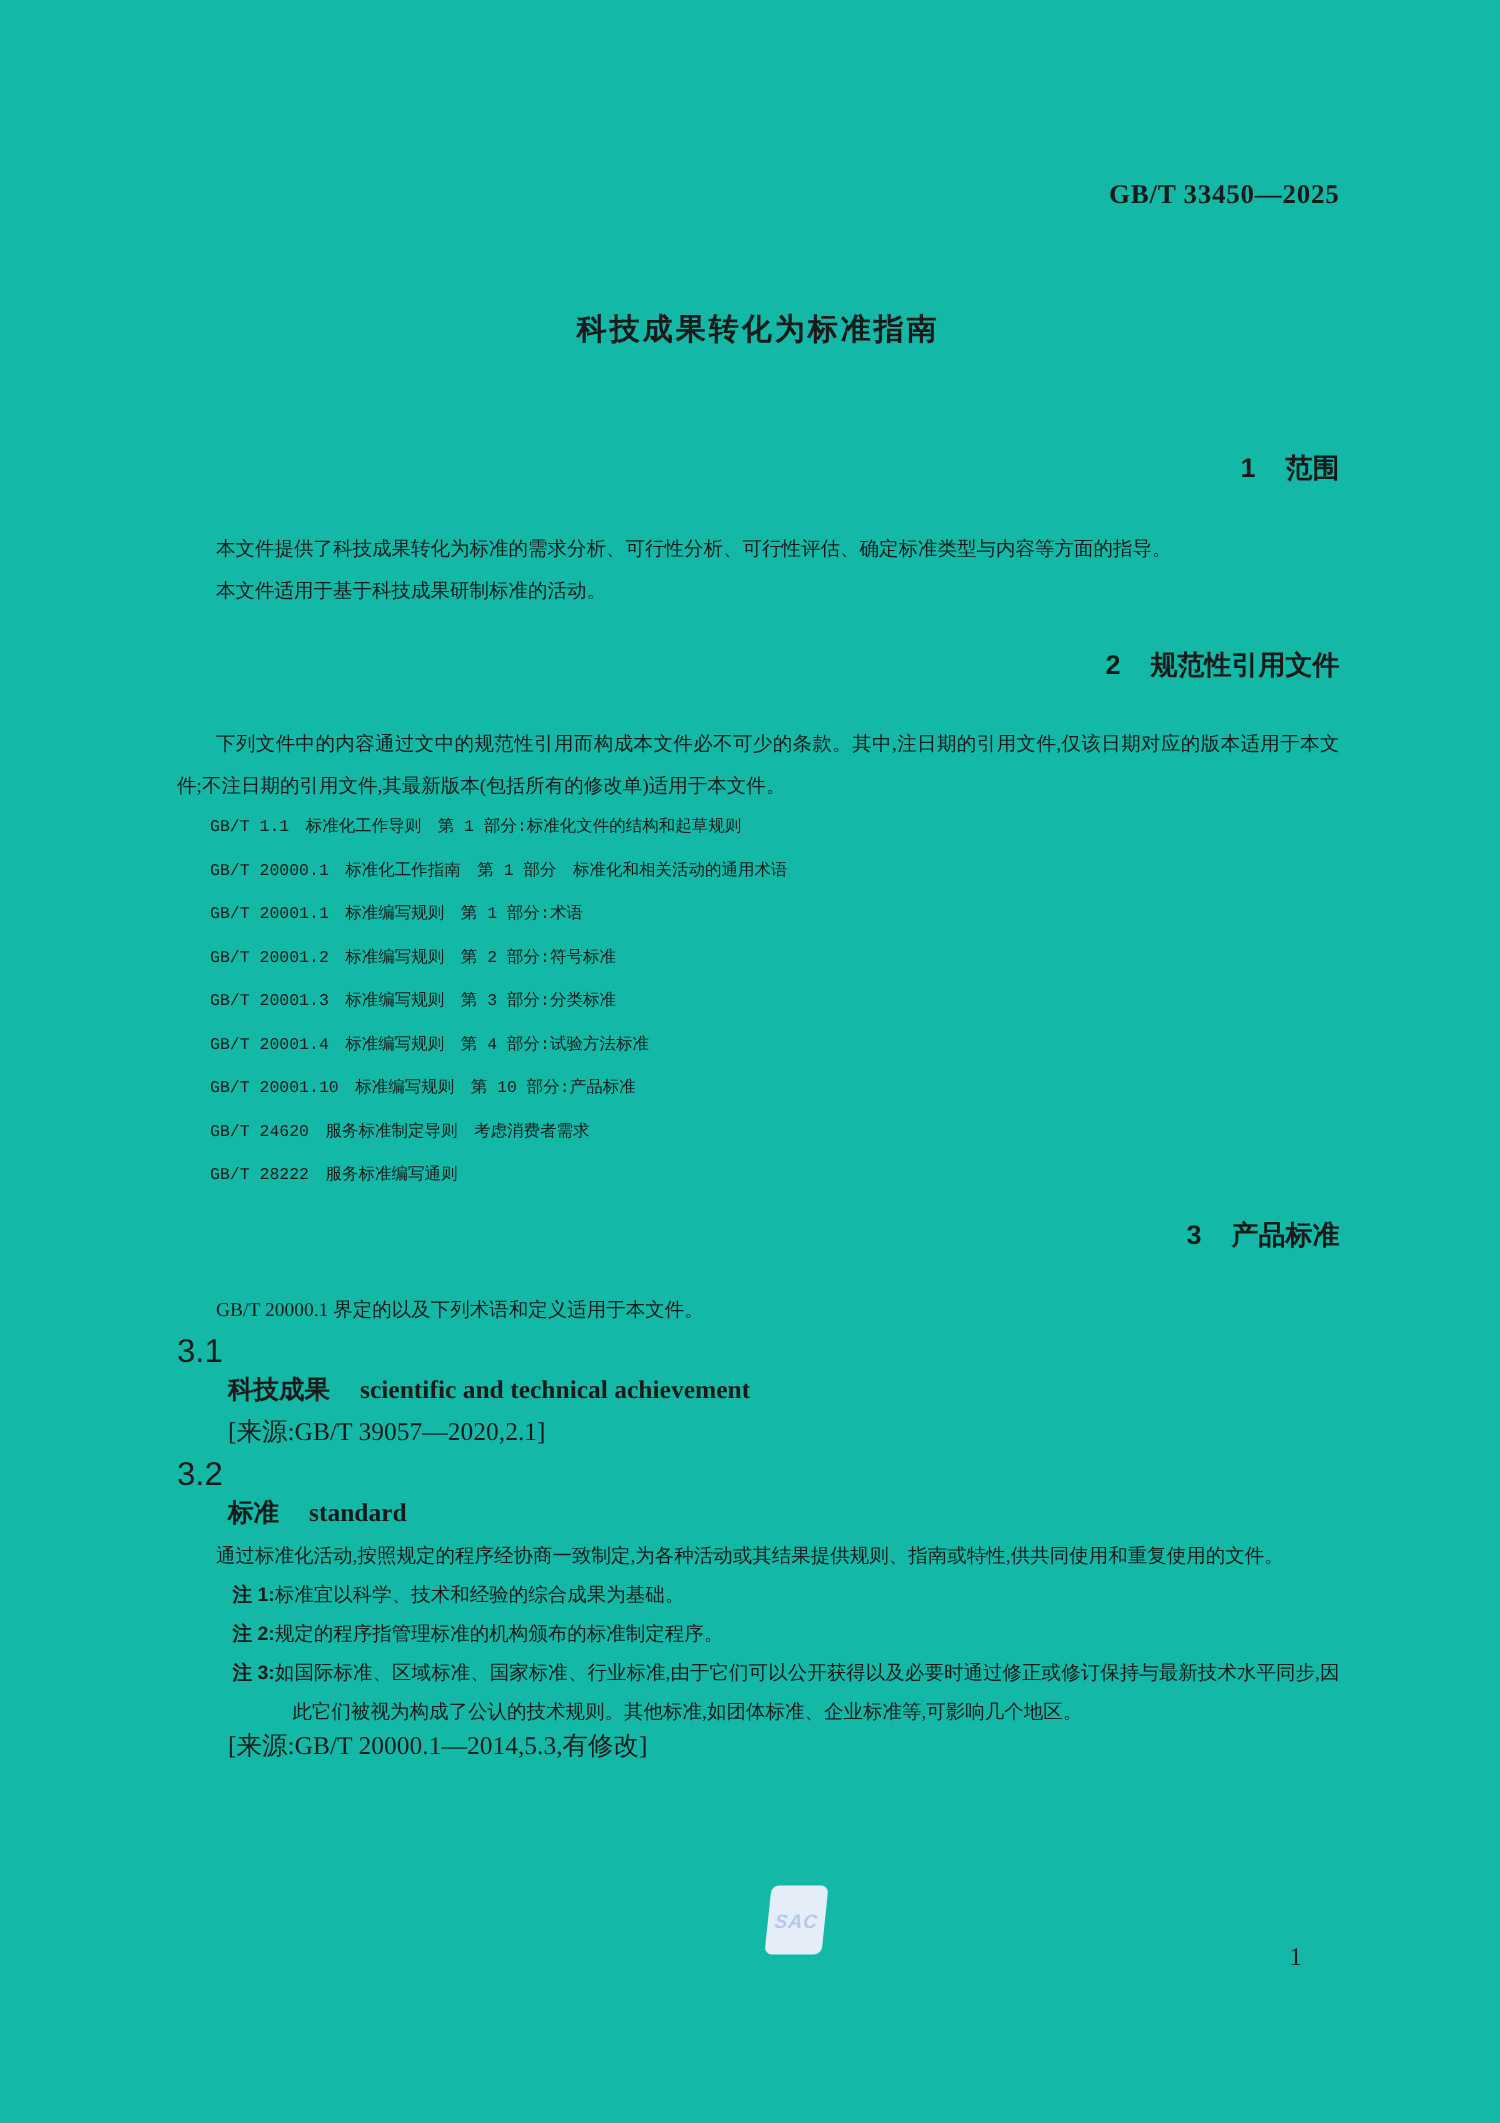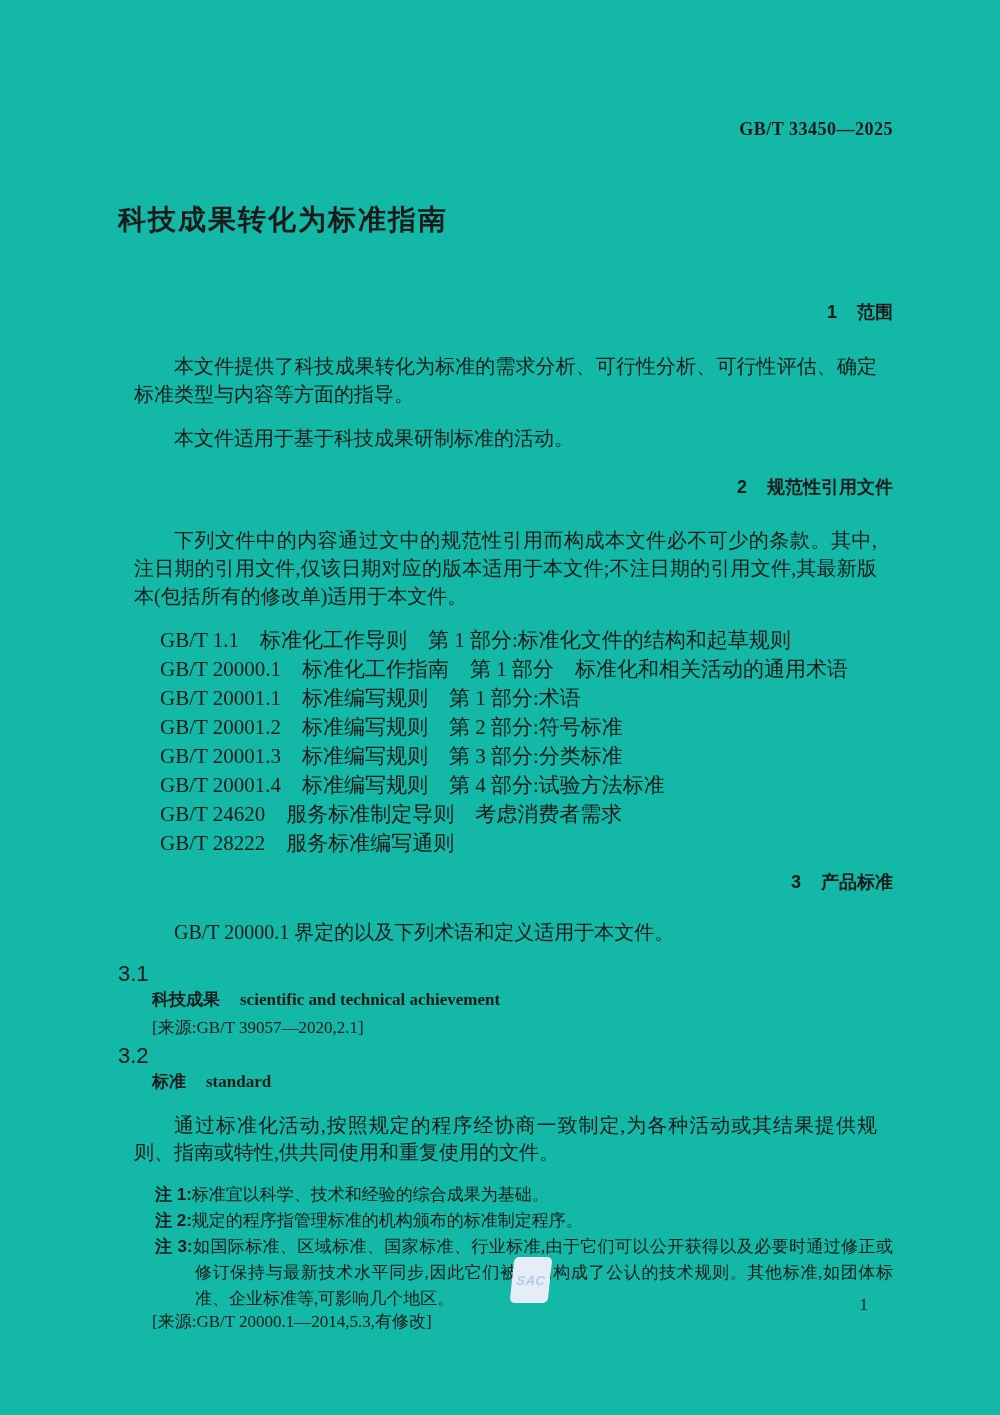--- a/index.html
+++ b/index.html
@@ -7,55 +7,55 @@
     position:relative;width:1000px;height:1415px;margin:0 auto;
     background:#14b8a6;color:#1a1a1a;overflow:hidden;
     font-family:"Liberation Serif","DejaVu Serif",serif;
   }
   .content{position:absolute;left:118px;right:107px;top:0;}
   .doc-code{
     margin-top:118px;text-align:right;font-weight:bold;
     font-size:18px;line-height:22px;letter-spacing:.5px;
   }
   .doc-title{
-    margin:63px 0 0 0;text-align:left;font-weight:bold;
+    margin:63px 0 0 0;text-align:center;font-weight:bold;
     font-family:"Liberation Sans","DejaVu Sans",sans-serif;
-    font-size:28px;line-height:34px;letter-spacing:2px;
+    font-size:20px;line-height:34px;letter-spacing:2px;
   }
   .sec-heading{
     font-family:"Liberation Sans","DejaVu Sans",sans-serif;
     font-weight:bold;font-size:18px;line-height:22px;text-align:right;
   }
   .sec-no{display:inline-block;margin-right:20px;}
   .h-scope{margin-top:64px;}
   .h-refs{margin-top:24px;}
   .h-terms{margin-top:13px;}
   .body{
-    margin:16px;font-size:20px;line-height:28px;text-align:justify;
+    margin:0;font-size:13px;line-height:28px;text-align:justify;
   }
   .indent{text-indent:2em;}
   .first-para{margin-top:29px;}
   .refs-intro{margin-top:28px;}
   .ref-list{margin:0;}
-  .ref-item{padding-left:2em;font-size:21px;line-height:29px;white-space:nowrap;}
+  .ref-item{padding-left:2em;font-size:11px;line-height:29px;white-space:nowrap;font-family:Liberation Mono, monospace;}
   .terms-intro{margin-top:25px;}
   .term-no{
     margin-top:2px;font-family:"Liberation Sans","DejaVu Sans",sans-serif;
     font-size:22px;line-height:24px;
   }
   .term-line{padding-left:2em;font-size:17px;line-height:28px;font-weight:bold;}
   .term-zh{font-family:"Liberation Sans","DejaVu Sans",sans-serif;}
   .term-en{margin-left:20px;font-family:"Liberation Serif","DejaVu Serif",serif;}
   .def2{line-height:27px;}
   .source-line{margin:0;padding-left:2em;font-size:17px;line-height:28px;}
   .source-last{margin-top:-4px;}
   .notes{margin-left:37px;}
   .note{
     margin:0;padding-left:40px;text-indent:-40px;
-    font-size:17px;line-height:26px;text-align:justify;
+    font-size:13px;line-height:26px;text-align:justify;
   }
   .note-label{
     font-family:"Liberation Sans","DejaVu Sans",sans-serif;font-weight:bold;
   }
   .watermark{
     position:absolute;left:512px;top:1257px;width:38px;height:46px;
     background:#e4edf8;border-radius:5px;
     display:flex;align-items:center;justify-content:center;
     color:#b5cbe9;font-style:italic;font-weight:bold;font-size:13px;
     font-family:"Liberation Sans","DejaVu Sans",sans-serif;
@@ -85,20 +85,21 @@
       <span class="sec-no">2</span><span>规范性引用文件</span>
     </div>
     <p class="body indent refs-intro">下列文件中的内容通过文中的规范性引用而构成本文件必不可少的条款。其中,注日期的引用文件,仅该日期对应的版本适用于本文件;不注日期的引用文件,其最新版本(包括所有的修改单)适用于本文件。</p>
     <div class="ref-list">
       <div class="ref-item">GB/T 1.1　标准化工作导则　第 1 部分:标准化文件的结构和起草规则</div>
       <div class="ref-item">GB/T 20000.1　标准化工作指南　第 1 部分　标准化和相关活动的通用术语</div>
       <div class="ref-item">GB/T 20001.1　标准编写规则　第 1 部分:术语</div>
       <div class="ref-item">GB/T 20001.2　标准编写规则　第 2 部分:符号标准</div>
       <div class="ref-item">GB/T 20001.3　标准编写规则　第 3 部分:分类标准</div>
       <div class="ref-item">GB/T 20001.4　标准编写规则　第 4 部分:试验方法标准</div>
+      <div class="ref-item">GB/T 20001.10　标准编写规则　第 10 部分:产品标准</div>
       <div class="ref-item">GB/T 24620　服务标准制定导则　考虑消费者需求</div>
       <div class="ref-item">GB/T 28222　服务标准编写通则</div>
     </div>
 
     <div class="sec-heading h-terms">
       <span class="sec-no">3</span><span>产品标准</span>
     </div>
     <p class="body indent terms-intro">GB/T 20000.1 界定的以及下列术语和定义适用于本文件。</p>
 
     <div class="term-no">3.1</div>

